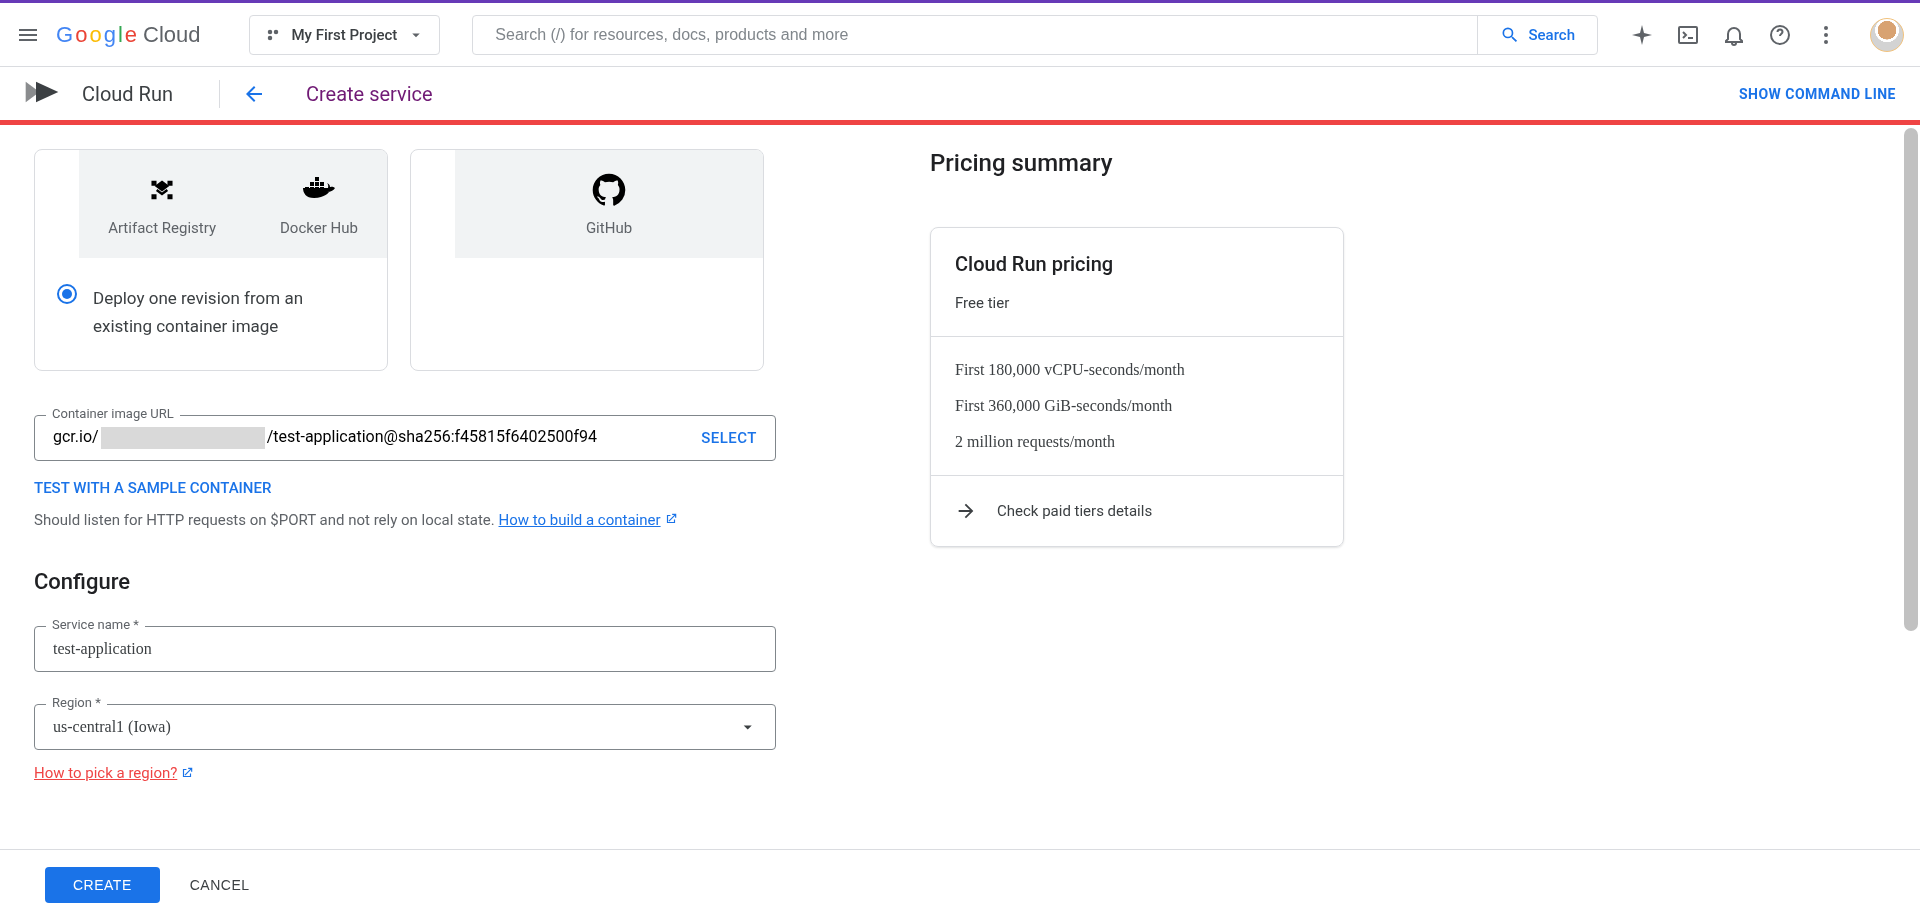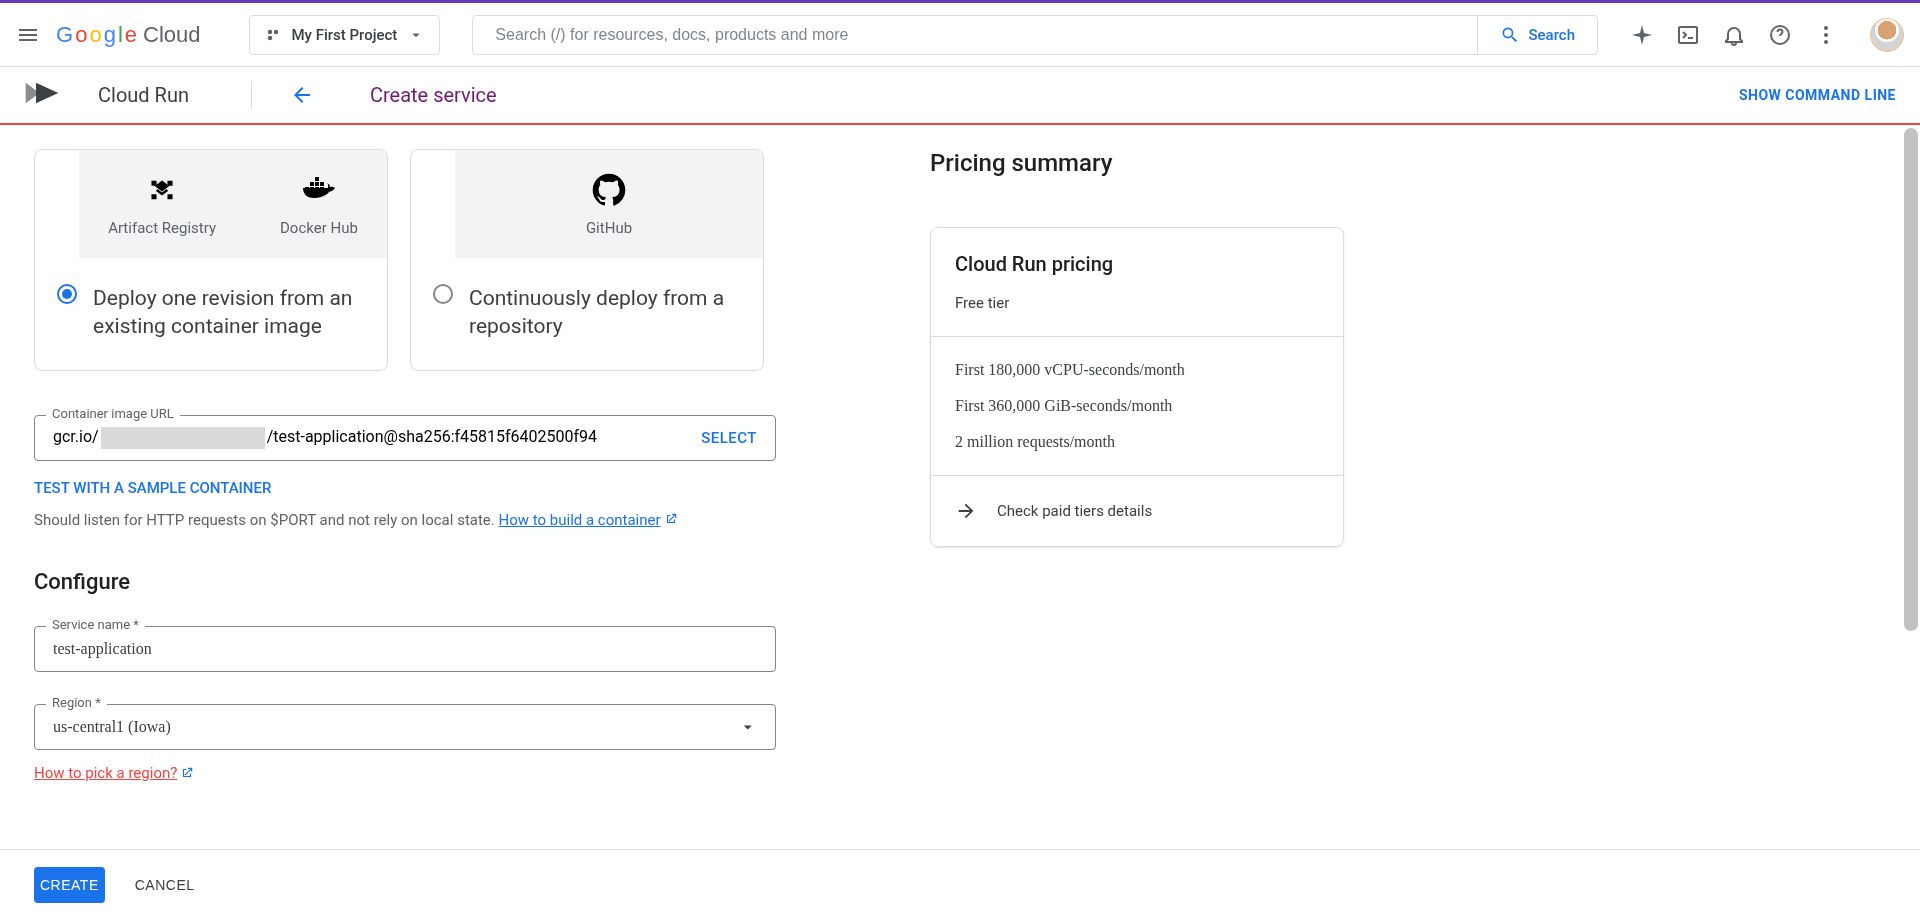--- a/index.html
+++ b/index.html
@@ -21,21 +21,21 @@
   .search-input { flex:1; border:none; outline:none; font-size:16px; padding:0 22px; height:100%; color:#3c4043; background:transparent; }
   .search-input::placeholder { color:#80868b; }
   .search-btn { display:flex; align-items:center; gap:8px; height:100%; padding:0 22px; border-left:1px solid #dadce0; color:#1a73e8; font-size:15px; font-weight:500; cursor:pointer; }
   .search-btn svg { width:20px; height:20px; }
 
   .tb-actions { display:flex; align-items:center; gap:22px; margin-left:20px; }
   .tb-icon { width:24px; height:24px; color:#5f6368; cursor:pointer; display:flex; align-items:center; justify-content:center; }
   .avatar { width:34px; height:34px; border-radius:50%; background:radial-gradient(circle at 50% 35%, #d8a271 0 35%, #fff 36% 45%, #d3d3d3 46% 100%); border:1px solid #f1c27d; margin-left:10px; cursor:pointer; }
 
   
-  .prodbar { display:flex; align-items:center; height:58px; border-bottom:2px solid #ef4444; padding:0 24px; gap:38px; }
+  .prodbar { display:flex; align-items:center; height:58px; border-bottom:5px solid #ef4444; padding:0 24px; gap:22px; }
   .prodbar .run-icon svg { width:36px; height:26px; color:#3c4043; }
   .prodbar .run-title { font-size:20px; color:#3c4043; margin-right:24px; }
   .vsep { width:1px; height:28px; background:#dadce0; }
   .back { color:#1a73e8; cursor:pointer; display:flex; align-items:center; }
   .back svg { width:24px; height:24px; }
   .crumb-title { font-size:20px; color:#701a75; margin-left:18px; }
   .prodbar .spacer { flex:1; }
   .show-cmd { color:#1a73e8; font-size:14px; font-weight:700; letter-spacing:.5px; cursor:pointer; }
 
   
@@ -47,21 +47,21 @@
   .cards { display:flex; gap:22px; }
   .card { width:354px; border:1px solid #dadce0; border-radius:8px; overflow:hidden; }
   .card-header { background:#f1f3f4; height:108px; display:flex; align-items:center; justify-content:center; gap:64px;margin-left:44px; }
   .card .src { display:flex; flex-direction:column; align-items:center; gap:10px; }
   .card .src .icw { height:38px; display:flex; align-items:center; justify-content:center; }
   .card .src span { font-size:15px; color:#5f6368; }
   .card-body { display:flex; align-items:flex-start; gap:16px; padding:26px 22px 30px 22px; cursor:pointer; }
   .card-body .radio { width:20px; height:20px; border:2px solid #1a73e8; border-radius:50%; position:relative; flex:0 0 auto; }
   .card-body .radio.selected::after { content:""; position:absolute; inset:3px; background:#1a73e8; border-radius:50%; }
   .card-body .radio.unselected { border-color:#80868b; }
-  .card-body .opt-text { font-size:21px; line-height:28px; color:#3c4043; }
+  .card-body .opt-text { font-size:17px; line-height:28px; color:#3c4043; }
 
   
   .field { position:relative; margin-top:32px; }
   .field label { position:absolute; top:-9px; left:12px; background:#fff; padding:0 6px; font-size:13px; color:#5f6368; }
   .field .box { border:1px solid #80868b; border-radius:4px; height:46px; display:flex; align-items:center; padding:0 18px; }
   .field input, .field .static { border:none; outline:none; font-size:16px; color:#3c4043; width:100%; background:transparent; font-family:Liberation Serif, serif; }
   .url-box .redact { display:inline-block; width:164px; height:22px; background:#d9d9d9; margin:0 2px; vertical-align:middle; }
   .url-box .url-wrap { flex:1; overflow:hidden; white-space:nowrap; font-size:16px; color:#000; }
   .select-link { color:#1a73e8; font-weight:500; font-size:15px; letter-spacing:.5px; margin-left:18px; cursor:pointer; }
 
@@ -82,21 +82,21 @@
   .pricing-card .section { padding:24px 24px; border-bottom:1px solid #dadce0; }
   .pricing-card .section:last-child { border-bottom:none; }
   .pricing-card h3 { font-size:20px; font-weight:500; margin-bottom:18px; }
   .pricing-card .sub { font-size:15px; color:#3c4043; }
   .pricing-card .row { font-size:16px; color:#3c4043; margin:18px 0;font-family:Liberation Serif, serif; }
   .pricing-card .details { display:flex; align-items:center; gap:20px; cursor:pointer; }
   .pricing-card .details span { font-size:15px; color:#3c4043; }
 
   
   .footer { position:fixed; bottom:0; left:0; right:0; height:70px; border-top:1px solid #dadce0; display:flex; align-items:center; padding:0 34px; gap:30px; background:#fff; }
-  .btn-primary { background:#1a73e8; color:#fff; border:none; border-radius:4px; height:36px; padding:0 6px; font-size:14px; font-weight:500; letter-spacing:.5px; cursor:pointer; }
+  .btn-primary { background:#1a73e8; color:#fff; border:none; border-radius:4px; height:36px; padding:0 28px; font-size:14px; font-weight:500; letter-spacing:.5px; cursor:pointer;margin-left:11px; }
   .btn-flat { background:none; border:none; color:#3c4043; font-size:14px; font-weight:500; letter-spacing:.5px; cursor:pointer; }
 
   .rscroll { position:fixed; right:2px; top:128px; width:14px; height:calc(100% - 200px); }
   .rscroll .thumb { background:#c1c1c1; border-radius:7px; height:70%; }
 </style>
 </head>
 <body>
 
 <div class="topbar">
   <div class="burger">
@@ -229,24 +229,20 @@
         <div class="card-header">
           <div class="src">
             <div class="icw">
                 <svg width="34" height="34" viewBox="0 0 24 24" fill="#000">
                   <path d="M12 .5C5.65.5.5 5.65.5 12c0 5.08 3.29 9.39 7.86 10.91.58.11.79-.25.79-.56v-2c-3.2.7-3.88-1.37-3.88-1.37-.52-1.33-1.28-1.69-1.28-1.69-1.05-.72.08-.7.08-.7 1.16.08 1.77 1.19 1.77 1.19 1.03 1.77 2.71 1.26 3.37.96.1-.75.4-1.26.73-1.55-2.56-.29-5.25-1.28-5.25-5.69 0-1.26.45-2.28 1.19-3.09-.12-.29-.52-1.47.11-3.06 0 0 .97-.31 3.18 1.18a11 11 0 015.79 0c2.2-1.49 3.17-1.18 3.17-1.18.63 1.59.23 2.77.11 3.06.74.81 1.19 1.83 1.19 3.09 0 4.42-2.7 5.39-5.27 5.68.41.36.78 1.06.78 2.14v3.17c0 .31.21.68.8.56A11.5 11.5 0 0023.5 12C23.5 5.65 18.35.5 12 .5z"></path>
                 </svg>
               </div>
             <span>GitHub</span>
           </div>
         </div>
-        <div class="card-body">
-          <div class="radio unselected"></div>
-          <div class="opt-text">Continuously deploy from a repository</div>
-        </div>
       </div>
     </div>
 
     
     <div class="field url-box" style="margin-top:44px;">
       <label>Container image URL</label>
       <div class="box">
         <div class="url-wrap">
           <span>gcr.io/</span><span class="redact"></span><span>/test-application@sha256:f45815f6402500f94</span>
         </div>

